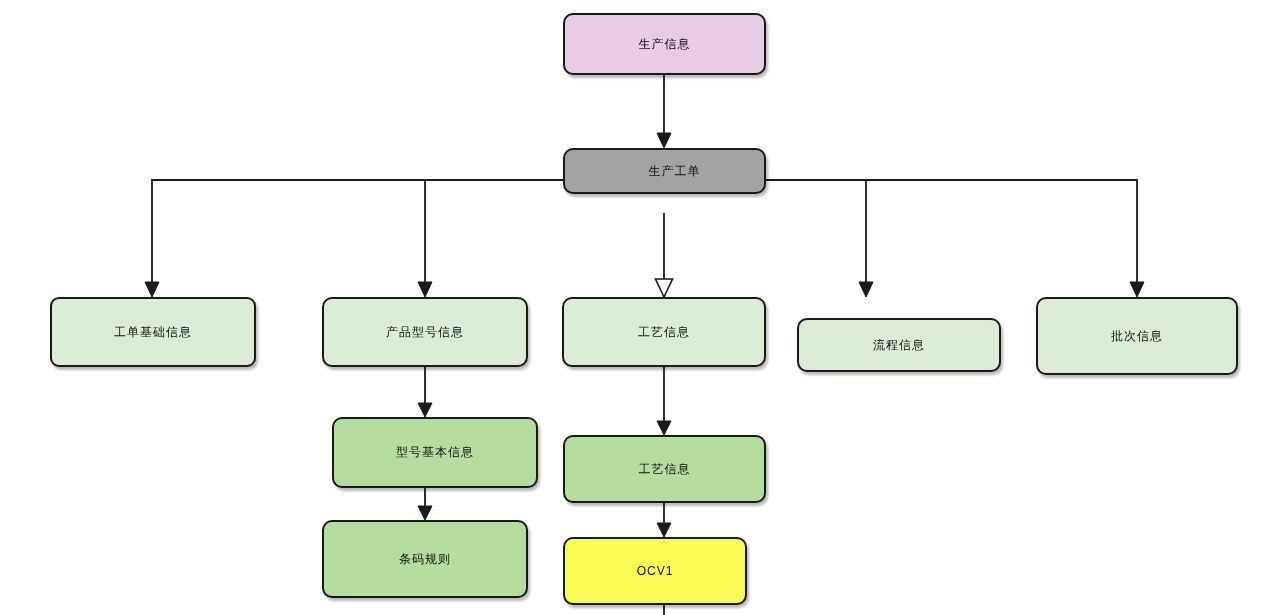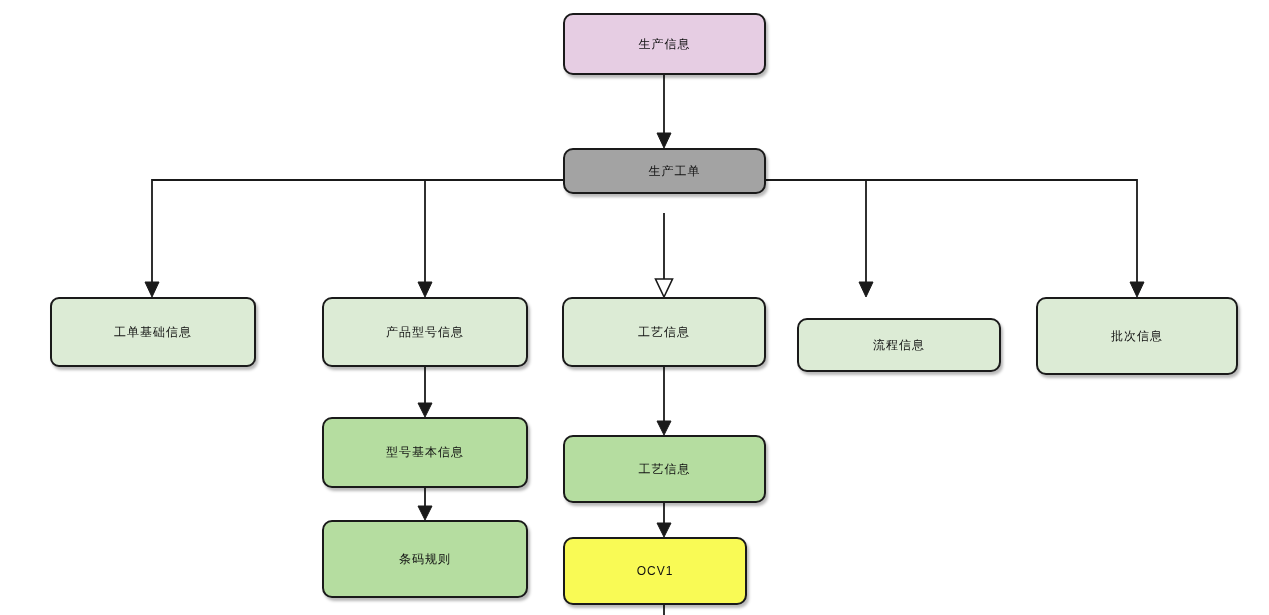--- a/index.html
+++ b/index.html
@@ -114,21 +114,21 @@
   </div>
 
   <div class="node" style="left: 797px; top: 306px; width: 204px; height: 54px; background-color: rgb(220, 235, 213); margin-top: 12px;">
     <span class="node-label">流程信息</span>
   </div>
 
   <div class="node" style="left: 1036px; top: 297px; width: 202px; height: 78px; background-color: rgb(220, 235, 213);">
     <span class="node-label">批次信息</span>
   </div>
 
-  <div class="node" style="left: 322px; top: 417px; width: 206px; height: 71px; background-color: rgb(181, 221, 160);">
+  <div class="node" style="left: 332px; top: 417px; width: 206px; height: 71px; background-color: rgb(181, 221, 160);">
     <span class="node-label">型号基本信息</span>
   </div>
 
   <div class="node" style="left: 322px; top: 520px; width: 206px; height: 78px; background-color: rgb(181, 221, 160);">
     <span class="node-label">条码规则</span>
   </div>
 
   <div class="node" style="left: 563px; top: 435px; width: 203px; height: 68px; background-color: rgb(181, 221, 160);">
     <span class="node-label">工艺信息</span>
   </div>

